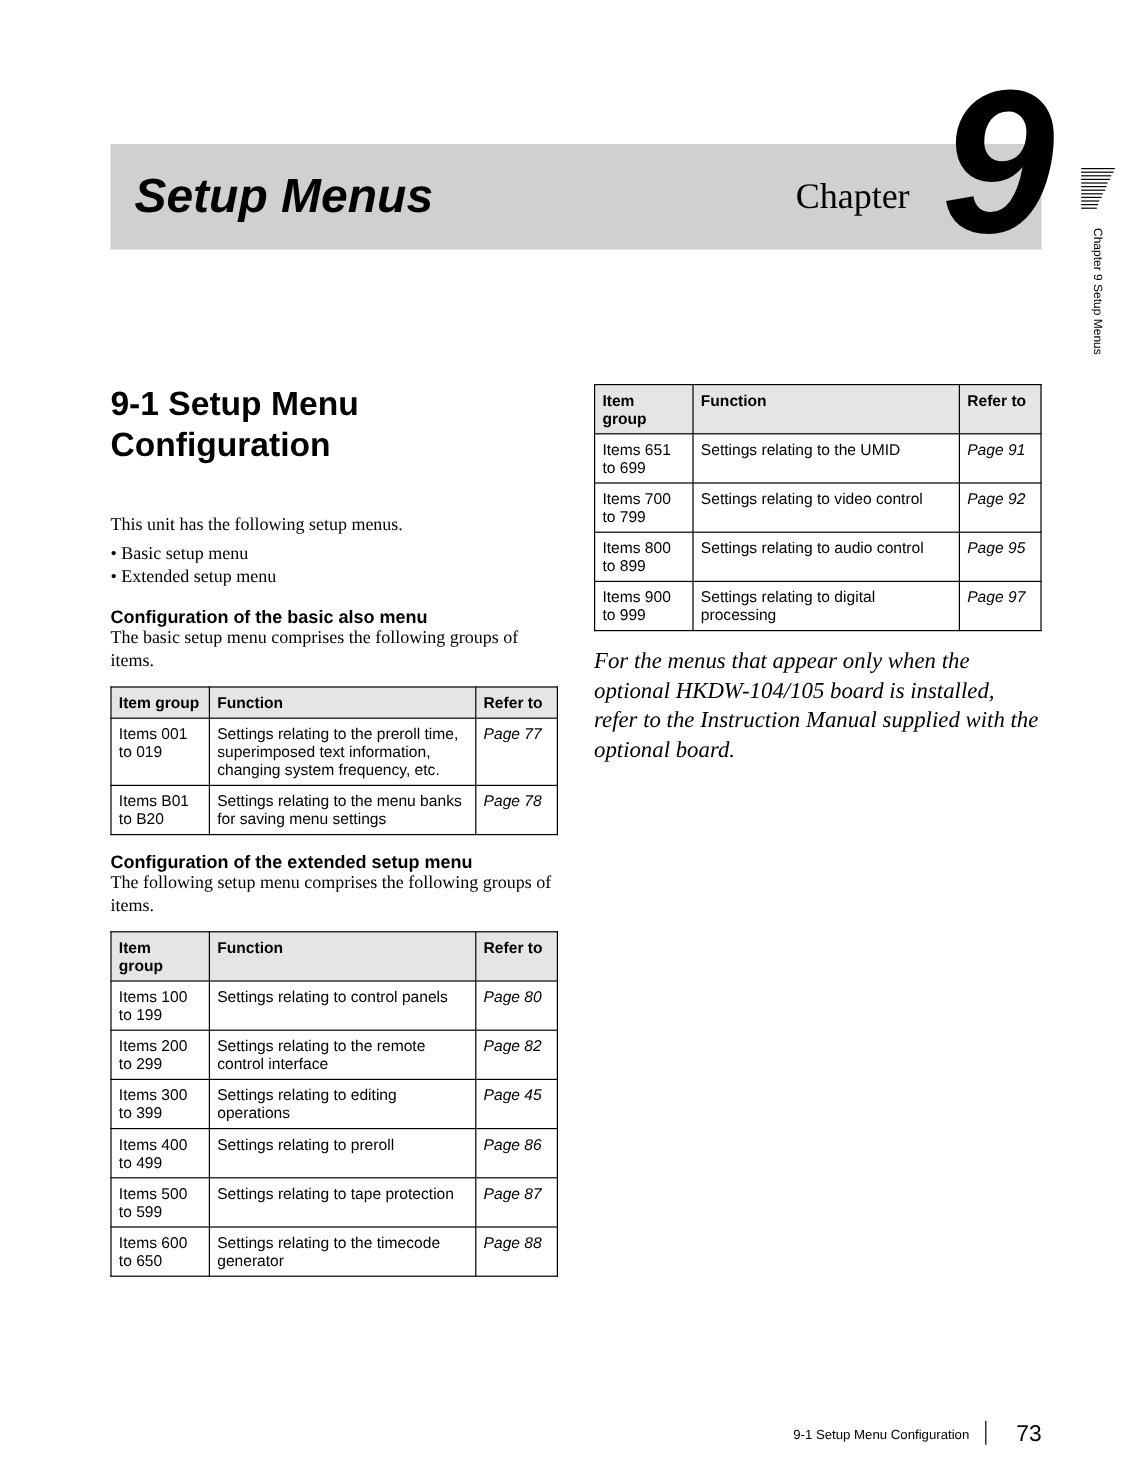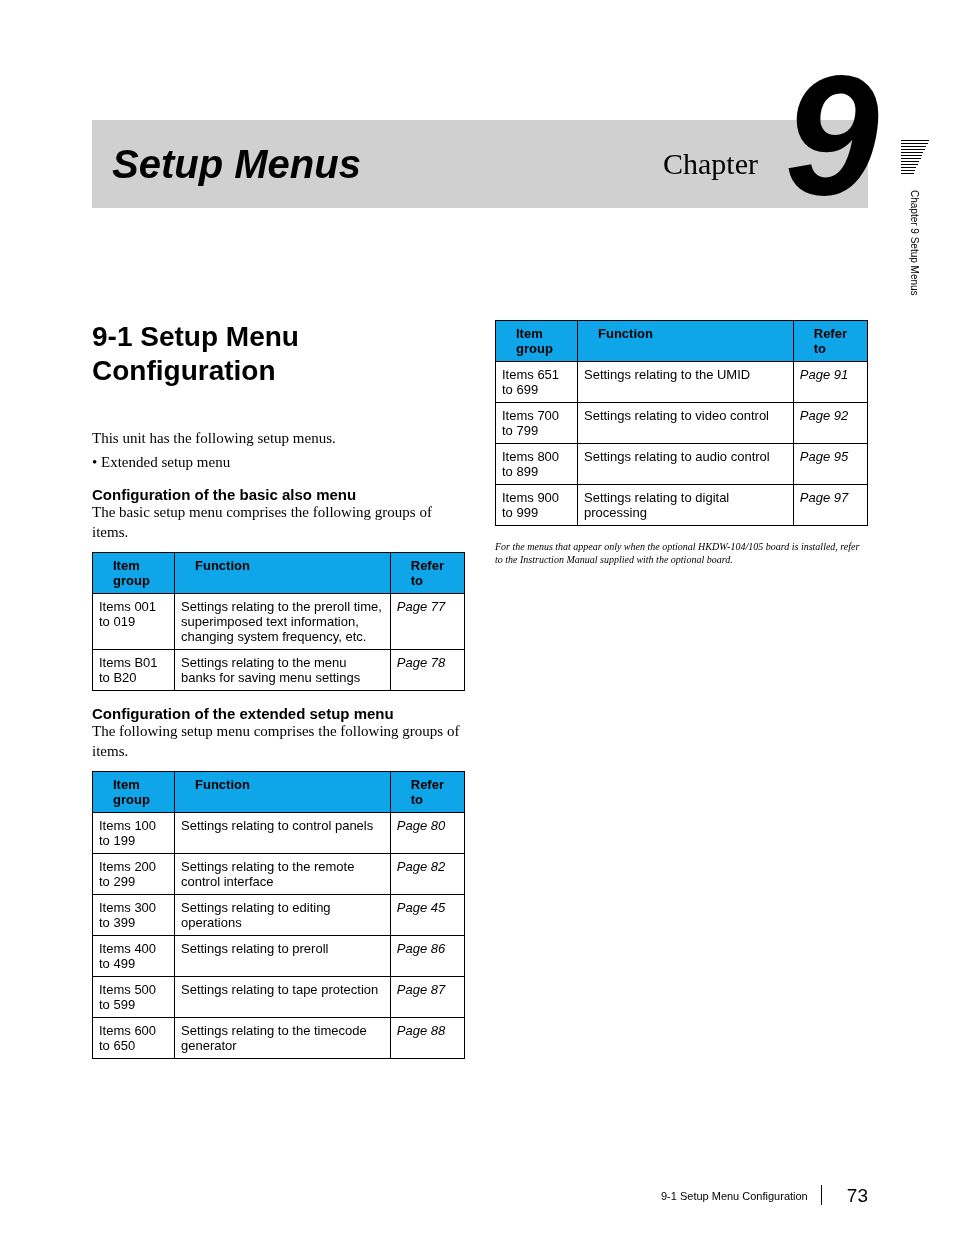--- a/index.html
+++ b/index.html
@@ -107,36 +107,36 @@
       margin-top: 6px;
     }
     table.menu-table {
       border-collapse: collapse;
       width: 100%;
       margin: 10px 0 14px 0;
       font-family: Arial, Helvetica, sans-serif;
       font-size: 13px;
     }
     table.menu-table th {
-      background: #0ea5e9;
+      background: #e5e5e5;
       text-align: left;
       font-weight: bold;
-      padding: 5px 20px;
+      padding: 5px 6px;
       border: 1px solid #000;
       vertical-align: top;
     }
     table.menu-table td {
       padding: 5px 6px;
       border: 1px solid #000;
       vertical-align: top;
     }
     table.menu-table td.refer { font-style: italic; white-space: nowrap; }
     table.menu-table .c1 { width: 82px; }
     table.menu-table .c3 { width: 68px; }
-    .note-italic { font-style: italic; font-size: 10px; line-height: 1.3; margin-top: 8px; }
+    .note-italic { font-style: italic; font-size: 19px; line-height: 1.3; margin-top: 8px; }
     .footer {
       position: absolute;
       left: 92px;
       bottom: 28px;
       width: 776px;
       font-family: Arial, sans-serif;
       font-size: 11px;
       text-align: right;
     }
     .footer .pnum { font-size: 19px; margin-left: 12px; vertical-align: -2px; }
@@ -166,20 +166,21 @@
     <div class="l"></div>
 </div>
 <div class="side-tab">Chapter 9  Setup Menus</div>
 
 <div class="columns">
   <div class="col">
     <h1 class="section-heading">9-1  Setup Menu Configuration</h1>
 
     <p class="body-text">This unit has the following setup menus.</p>
     <ul class="bullets">
+      <li>Basic setup menu</li>
       <li>Extended setup menu</li>
     </ul>
 
     <p class="subhead">Configuration of the basic also menu</p>
     <p class="para">The basic setup menu comprises the following groups of items.</p>
 
     <table class="menu-table">
       <thead>
         <tr>
           <th class="c1">Item group</th>

